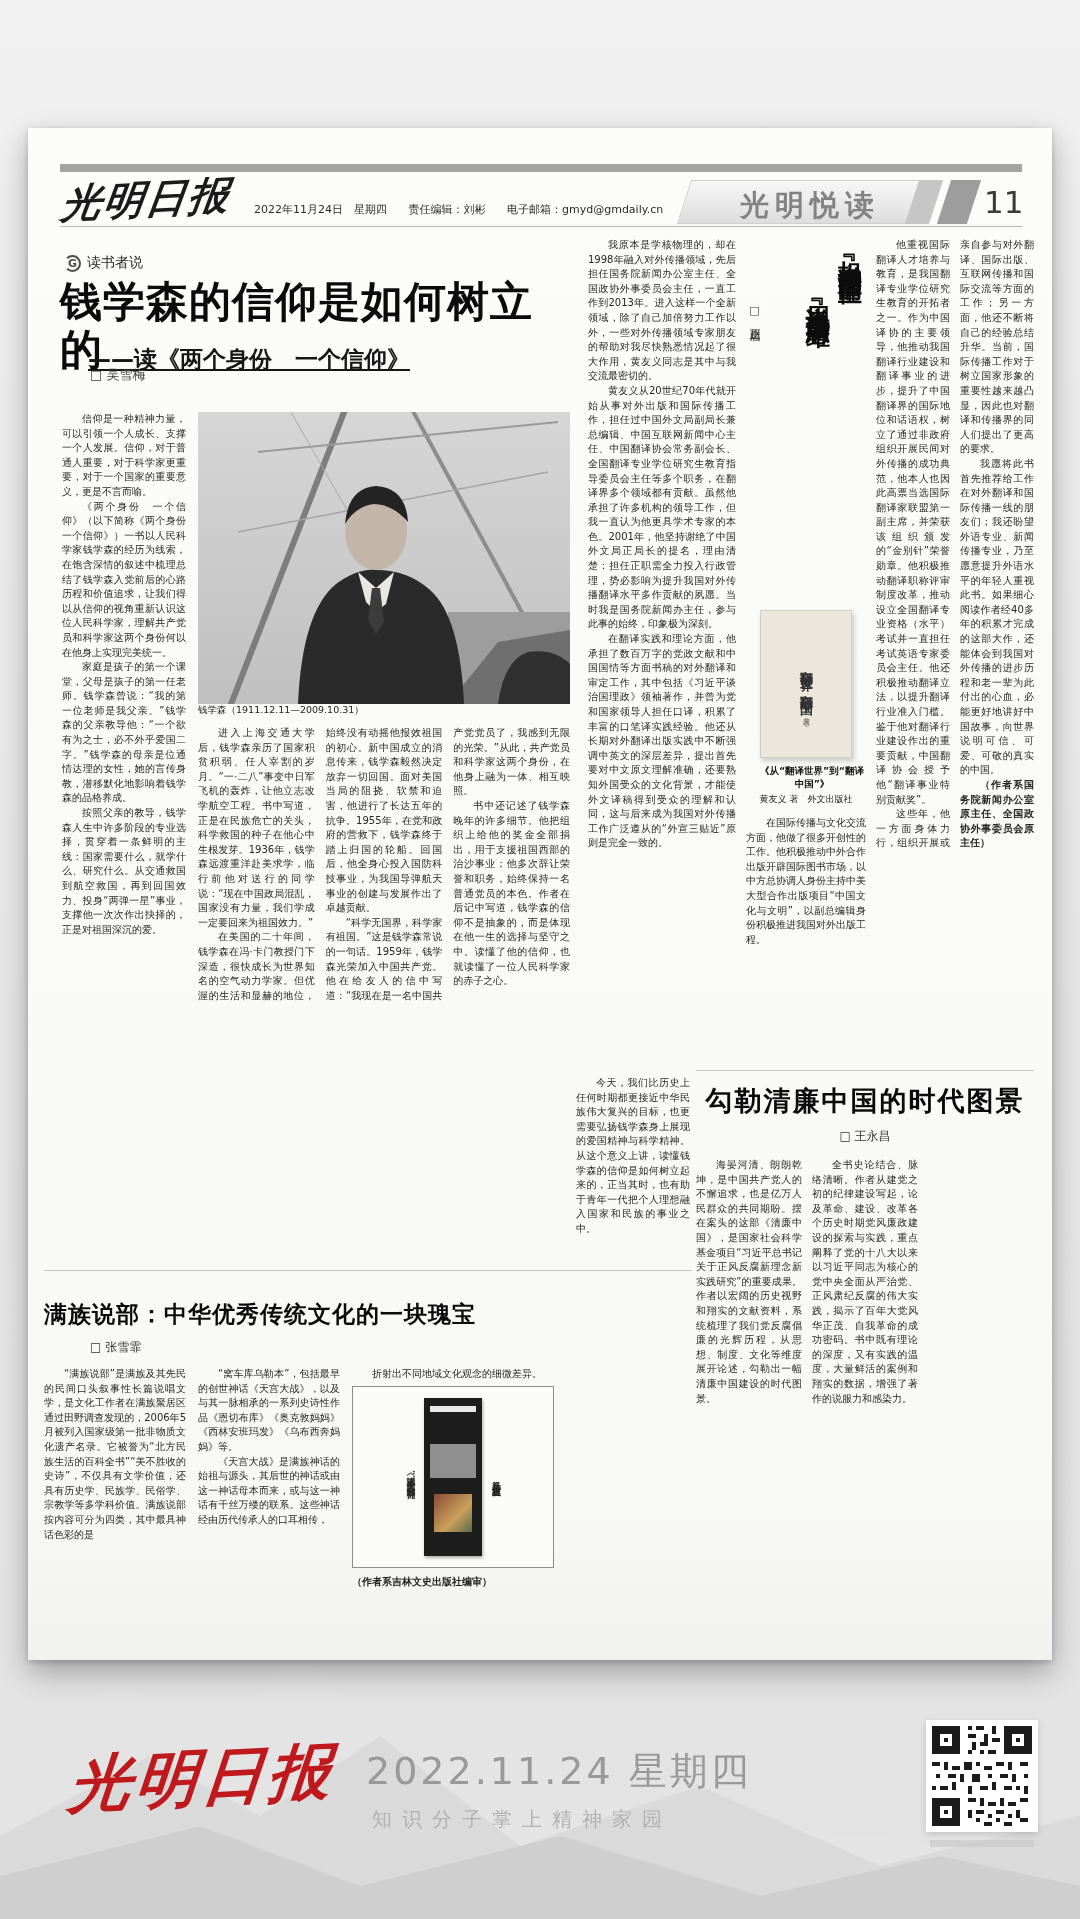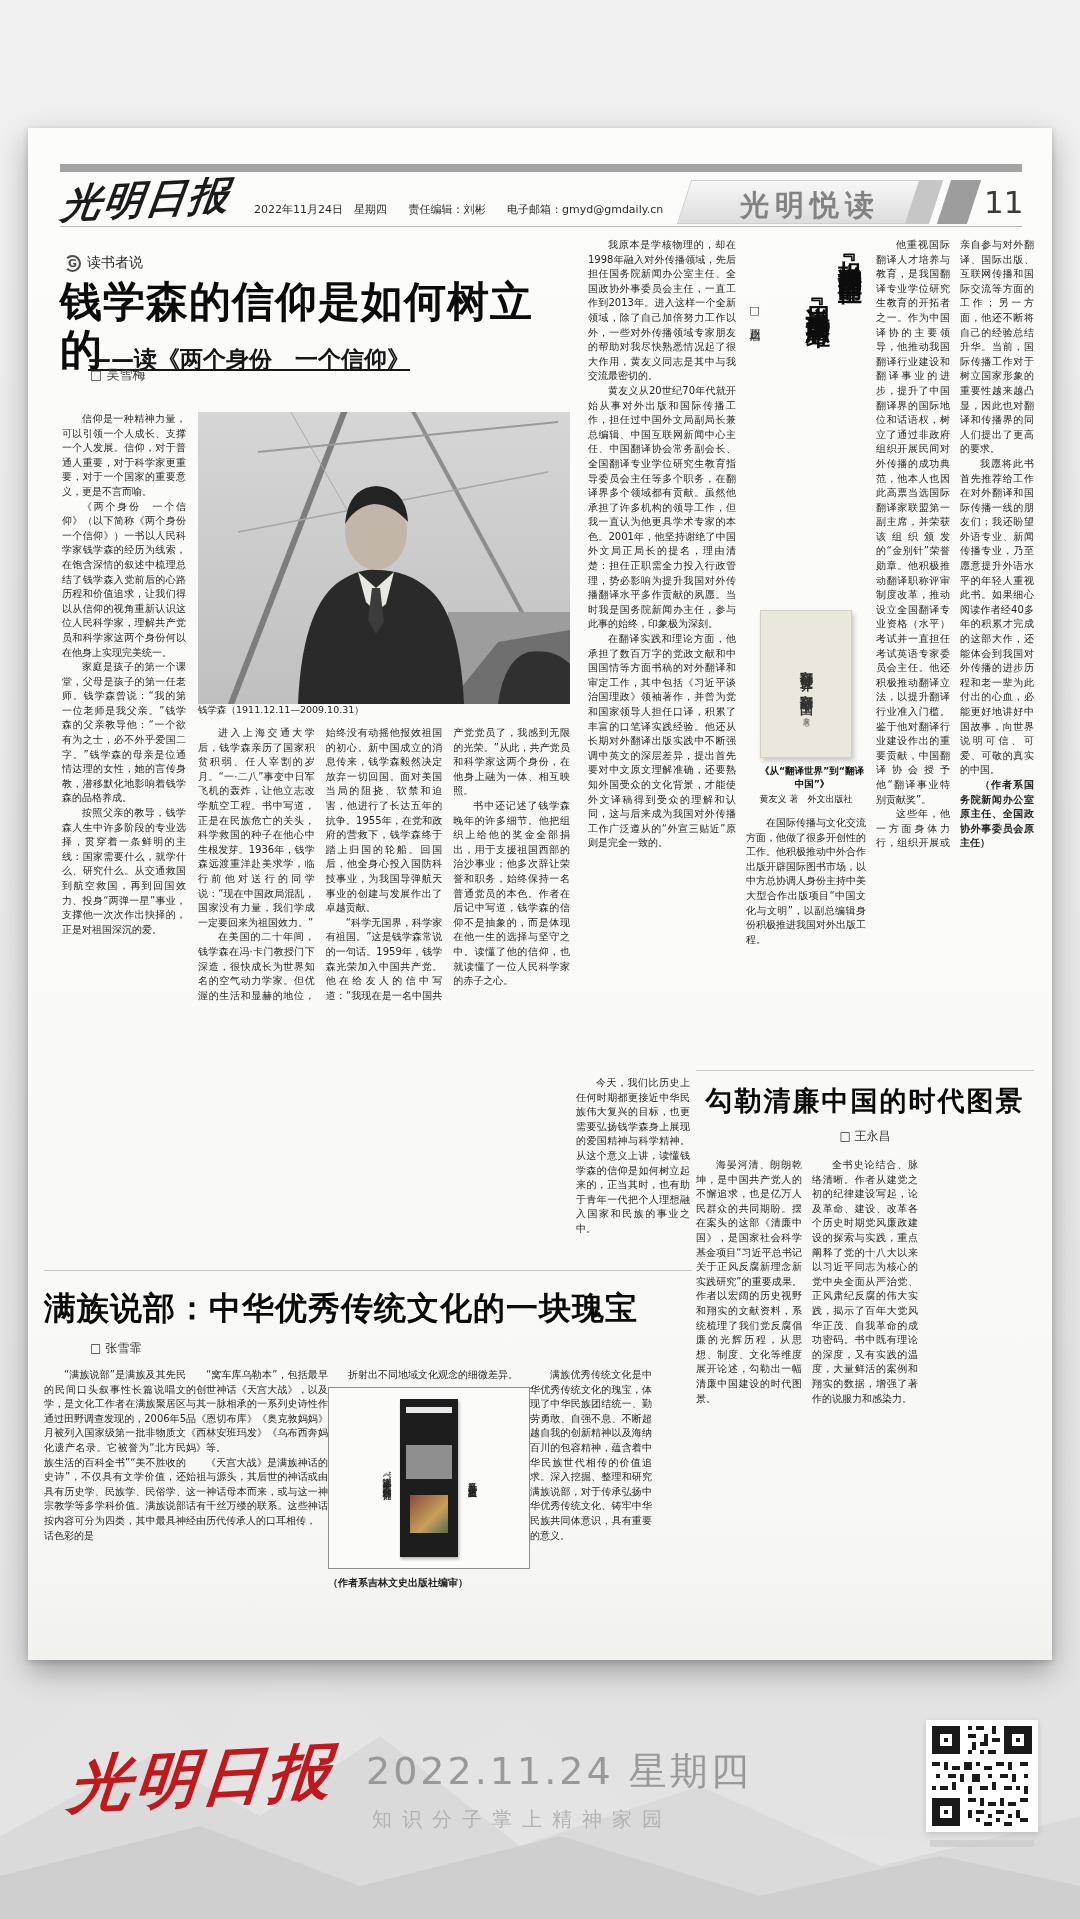--- a/index.html
+++ b/index.html
@@ -85,23 +85,23 @@
   .book2 .t { position:absolute; right:10px; top:10px; writing-mode:vertical-rl;
     color:#f5f3ea; font-size:15px; font-weight:bold; letter-spacing:4px; }
   .book2 .a { position:absolute; left:10px; bottom:8px; color:#d8dcd2; font-size:6.5px; }
   .book2 .flower { position:absolute; left:8px; top:44px; width:40px; height:60px;
     border:1px solid rgba(245,243,234,.35); border-radius:50% 40% 55% 45%; }
   .bcapA { margin-top:6px; text-align:center; font-size:9px; font-weight:bold; color:#111; }
   .bcapB { margin-top:1px; text-align:center; font-size:8.5px; color:#222; }
   .ql-sidetext { margin-top:8px; height:220px; }
   
   .mz { left:16px; top:1142px; width:648px; height:370px; }
-  .mz-title { margin-top:16px; font-size:32px; font-weight:900; color:#0b0b0b; letter-spacing:1px; }
+  .mz-title { margin-top:28px; font-size:23px; font-weight:900; color:#0b0b0b; letter-spacing:1px; }
   .mz-byline { margin-top:9px; margin-left:46px; font-size:12px; color:#333; }
-  .mz-body { margin-top:11px; display:flex; height:272px; }
+  .mz-body { margin-top:11px; display:flex; gap:12px; height:272px; }
   .mz-c1 { width:142px; height:100%; }
   .mz-c2 { width:142px; height:100%; }
   .mz-c3 { width:202px; }
   .mz-c4 { width:122px; height:100%; }
   .figbox { margin-top:4px; height:182px; border:1px solid #8d8d8d; background:#fbfbf9;
     display:flex; align-items:center; justify-content:center; gap:7px; padding:6px; }
   .fig-vt { writing-mode:vertical-rl; font-size:9px; color:#222; line-height:1.5; }
   .thumb { width:58px; height:158px; background:#1d1d1d; position:relative; box-shadow:1px 2px 3px rgba(0,0,0,.3);}
   .thumb .band { position:absolute; left:6px; top:46px; width:46px; height:34px; background:#8f8f8f; }
   .thumb .art { position:absolute; left:10px; top:96px; width:38px; height:38px;
@@ -270,23 +270,20 @@
             <span class="band"></span>
             <span class="art"></span>
           </div>
           <div class="fig-vt">
             <span>杨春凤 著</span>
             <span>吉林文史出版社</span>
           </div>
         </div>
         <div class="mz-attr">（作者系吉林文史出版社编审）</div>
       </div>
-      <div class="mz-c4 bt">
-          <p>满族优秀传统文化是中华优秀传统文化的瑰宝，体现了中华民族团结统一、勤劳勇敢、自强不息、不断超越自我的创新精神以及海纳百川的包容精神，蕴含着中华民族世代相传的价值追求。深入挖掘、整理和研究满族说部，对于传承弘扬中华优秀传统文化、铸牢中华民族共同体意识，具有重要的意义。</p>
-        </div>
     </div>
   </div>
 
 </div>
 
 <div class="abs f-logo">光明日报</div>
 <div class="abs f-date">2022.11.24 星期四</div>
 <div class="abs f-slogan">知识分子掌上精神家园</div>
 <div class="abs qr">
   <svg width="100" height="100" viewBox="0 0 25 25">

